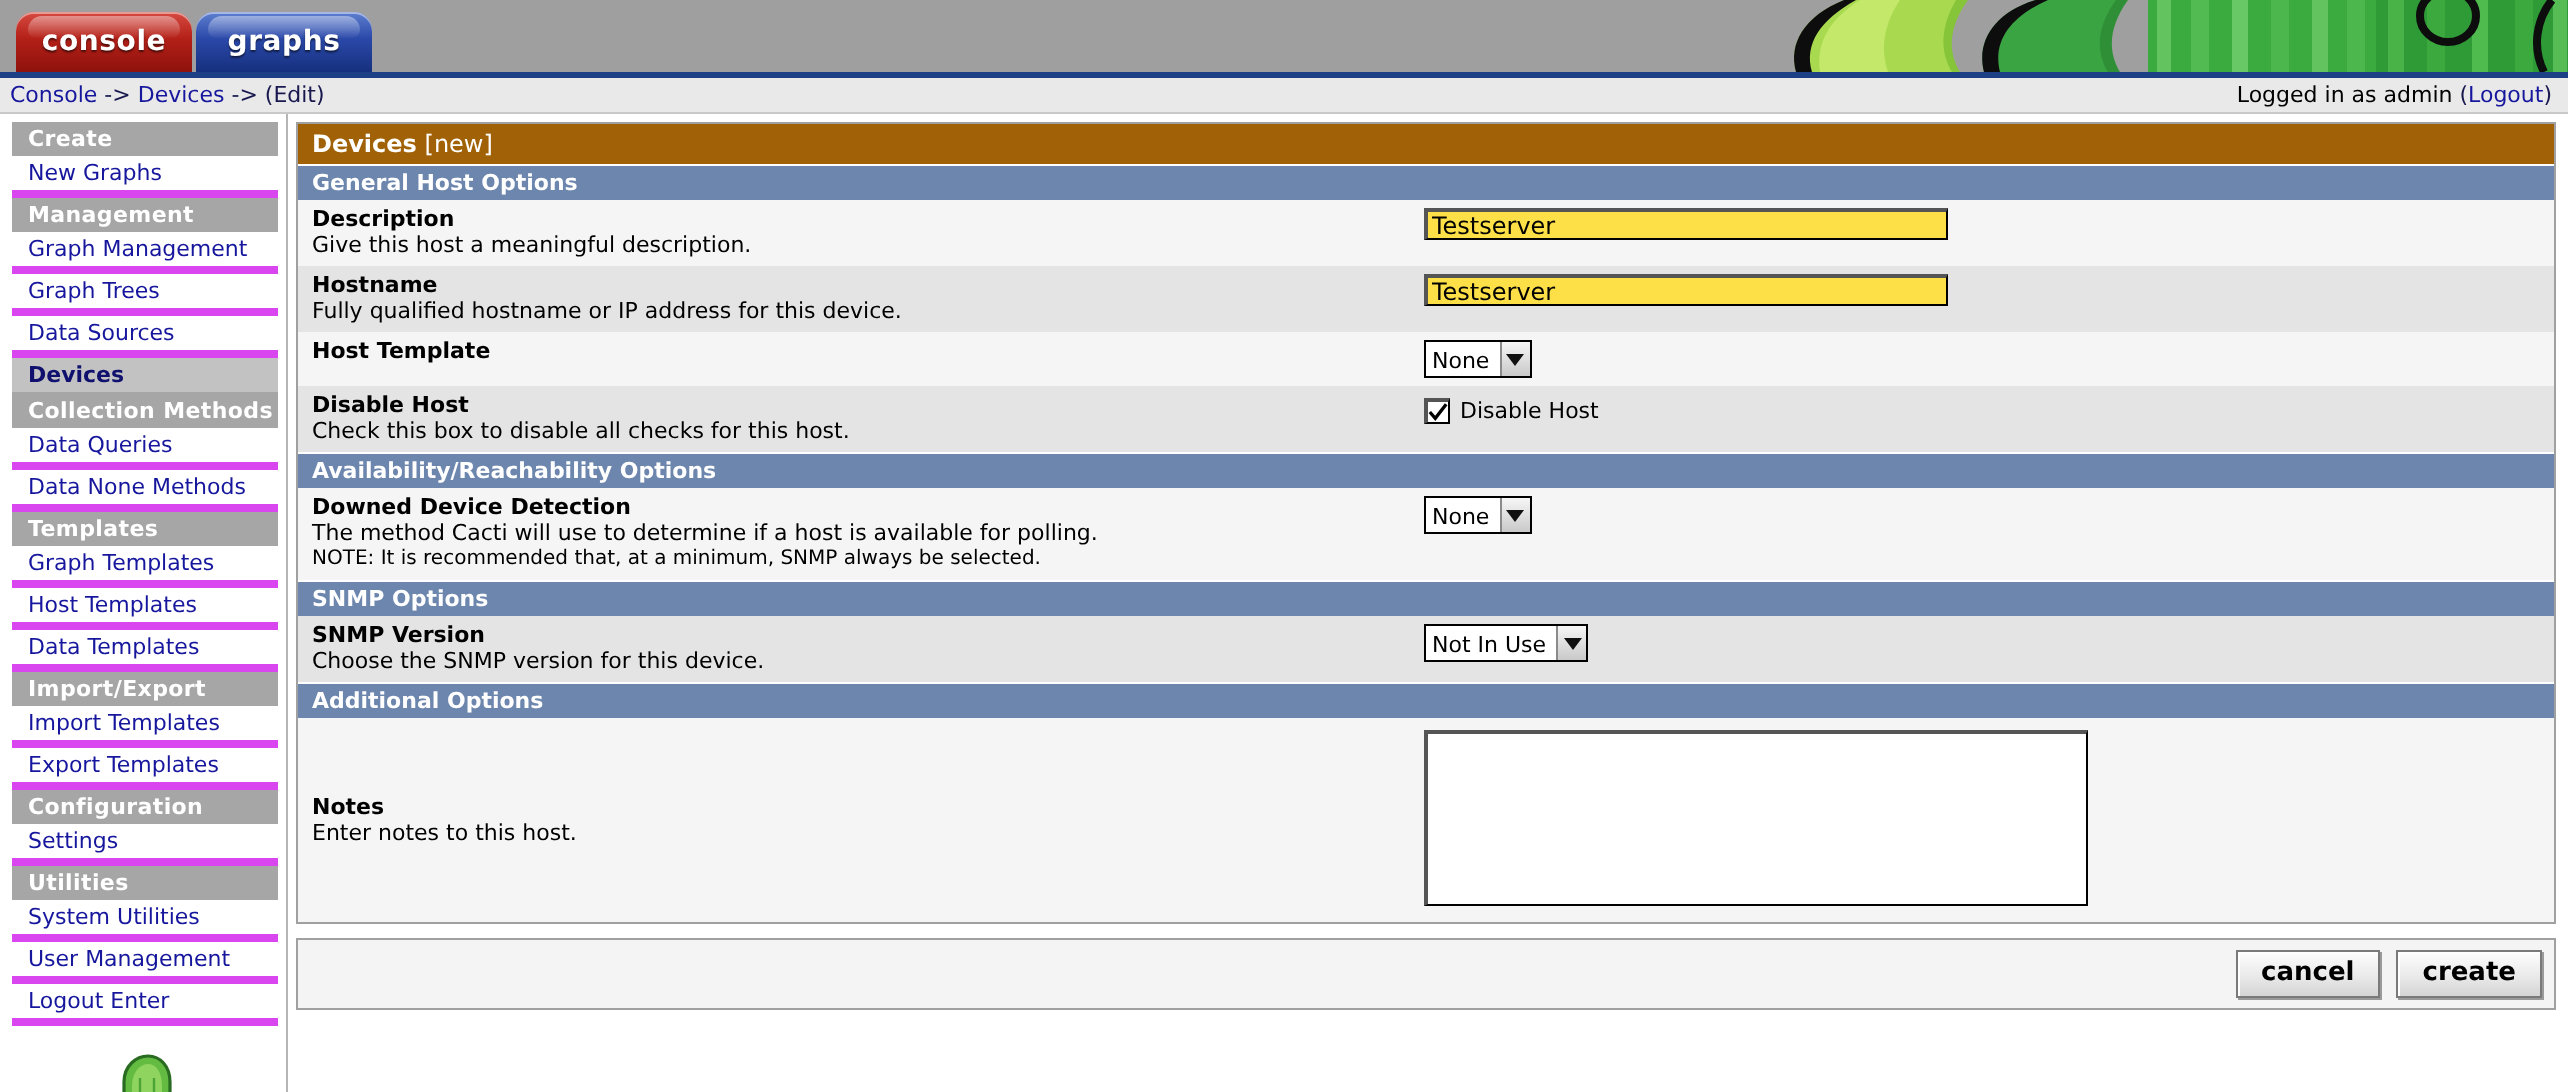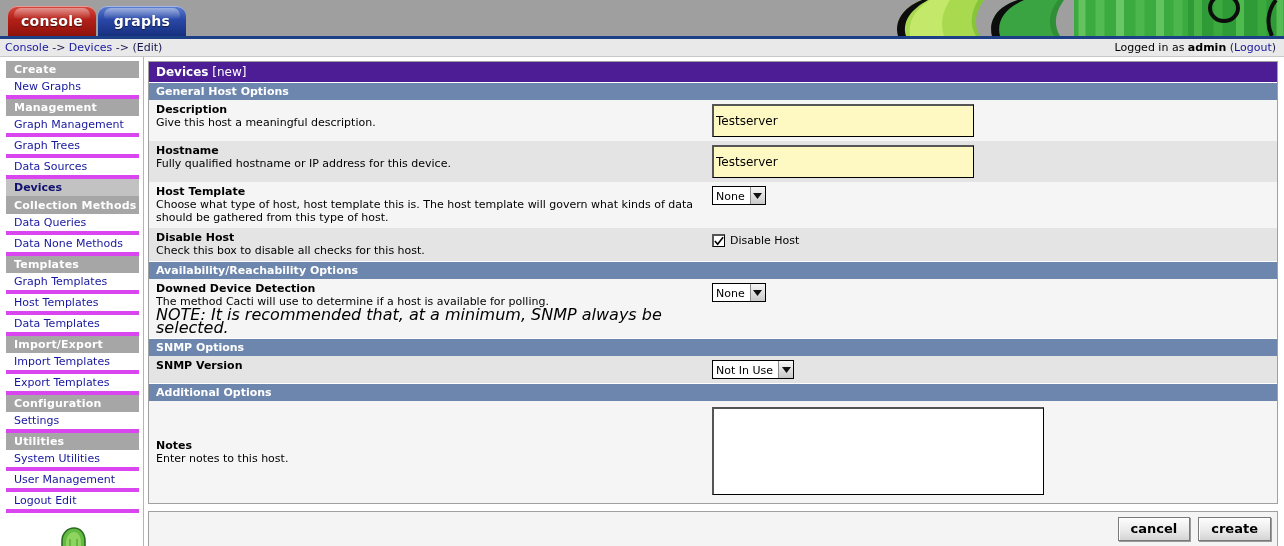--- a/index.html
+++ b/index.html
@@ -84,21 +84,21 @@
   }
   .crumbbar .left { flex: 1; white-space: nowrap; }
   .crumbbar .right { white-space: nowrap; padding-right: 3px; }
   .crumbbar a, .crumb-link {
     color: #17179e;
     text-decoration: none;
     cursor: pointer;
   }
   .crumb-sep, .crumb-static { color: #18184f; }
   .login-text { color: #000000; }
-  .login-user { font-weight: bold; color: #000000; }
+  .login-user { font-weight: normal; color: #000000; }
 
   
   .page {
     display: flex;
     align-items: flex-start;
     height: 524px;
   }
 
   
   .sidebar {
@@ -149,21 +149,21 @@
     padding: 4px 6px 0 4px;
     height: 524px;
     overflow: hidden;
   }
   .panel {
     border: 1px solid #a0a0a0;
     background: #ffffff;
     width: 100%;
   }
   .panel-title {
-    background: #4c1d95;
+    background: #a16207;
     color: #ffffff;
     font-size: 12px;
     padding: 3px 7px;
     font-weight: normal;
   }
   .panel-title b { font-weight: bold; }
   .panel-title .sub { font-weight: normal; }
 
   .section-head {
     background: #6d86ad;
@@ -192,36 +192,35 @@
   .row-label .lbl-title {
     font-weight: bold;
     font-size: 11px;
     display: block;
   }
   .row-label .lbl-desc {
     font-size: 11px;
     display: block;
   }
   .row-label .lbl-note {
-    font-size: 16px;
-    font-style: italic;
+    font-size: 10px;
     display: block;
   }
   .row-field { flex: 1; padding-top: 1px; }
 
   input.text {
     width: 262px;
-    height: 33px;
+    height: 16px;
     font-family: "DejaVu Sans", "Liberation Sans", sans-serif;
     font-size: 12px;
     padding: 1px 2px;
     border: 1px solid #000000;
     border-top: 2px solid #555555;
     border-left: 2px solid #555555;
-    background: #fef9c3;
+    background: #fde047;
     color: #000000;
   }
 
   .selectwrap {
     display: inline-flex;
     align-items: stretch;
     border: 1px solid #000000;
     background: #ffffff;
     height: 19px;
     vertical-align: middle;
@@ -392,21 +391,21 @@
     <div class="nav-head">Import/Export</div>
     <a class="nav-link">Import Templates</a>
     <a class="nav-link">Export Templates</a>
 
     <div class="nav-head">Configuration</div>
     <a class="nav-link">Settings</a>
 
     <div class="nav-head">Utilities</div>
     <a class="nav-link">System Utilities</a>
     <a class="nav-link">User Management</a>
-    <a class="nav-link">Logout Edit</a>
+    <a class="nav-link">Logout Enter</a>
 
     <div class="sidebar-logo">
       <svg width="143" height="62" viewBox="0 0 143 62">
         <rect x="0" y="0" width="143" height="62" fill="#ffffff"></rect>
         <g stroke="#2a6b22" stroke-width="1.6">
           <path d="M62 62 L62 22 C62 14 68 9 74 9 C80 9 85 14 85 22 L85 62 Z" fill="#63bb42"></path>
           <path d="M66 58 L66 24 C66 17 70 13 74 13 C78 13 81 17 81 24 L81 58 Z" fill="#8ed45f" stroke="none"></path>
           <path d="M70 20 L70 58" stroke="#4ca336" stroke-width="1.2" fill="none"></path>
           <path d="M77 20 L77 58" stroke="#4ca336" stroke-width="1.2" fill="none"></path>
           <path d="M40 62 L40 42 C40 35 45 31 50 31 C56 31 60 35 60 42 L60 62 Z" fill="#63bb42"></path>
@@ -444,21 +443,20 @@
           <span class="lbl-desc">Fully qualified hostname or IP address for this device.</span>
         </div>
         <div class="row-field">
           <input class="text" type="text" value="Testserver" style="">
         </div>
       </div>
 
       <div class="row odd">
         <div class="row-label">
           <span class="lbl-title">Host Template</span>
-          <span class="lbl-desc">Choose what type of host, host template this is. The host template will govern what kinds of data should be gathered from this type of host.</span>
         </div>
         <div class="row-field">
           <div class="selectwrap">
             <span class="sel-val">None</span>
             <span class="sel-arrow">
               <svg width="9" height="6" viewBox="0 0 9 6">
                   <path d="M0 0 L9 0 L4.5 6 Z" fill="#101010"></path>
                 </svg>
             </span>
           </div>
@@ -500,20 +498,21 @@
             </span>
           </div>
         </div>
       </div>
 
       <div class="section-head">SNMP Options</div>
 
       <div class="row even">
         <div class="row-label">
           <span class="lbl-title">SNMP Version</span>
+          <span class="lbl-desc">Choose the SNMP version for this device.</span>
         </div>
         <div class="row-field">
           <div class="selectwrap">
             <span class="sel-val">Not In Use</span>
             <span class="sel-arrow">
               <svg width="9" height="6" viewBox="0 0 9 6">
                   <path d="M0 0 L9 0 L4.5 6 Z" fill="#101010"></path>
                 </svg>
             </span>
           </div>

